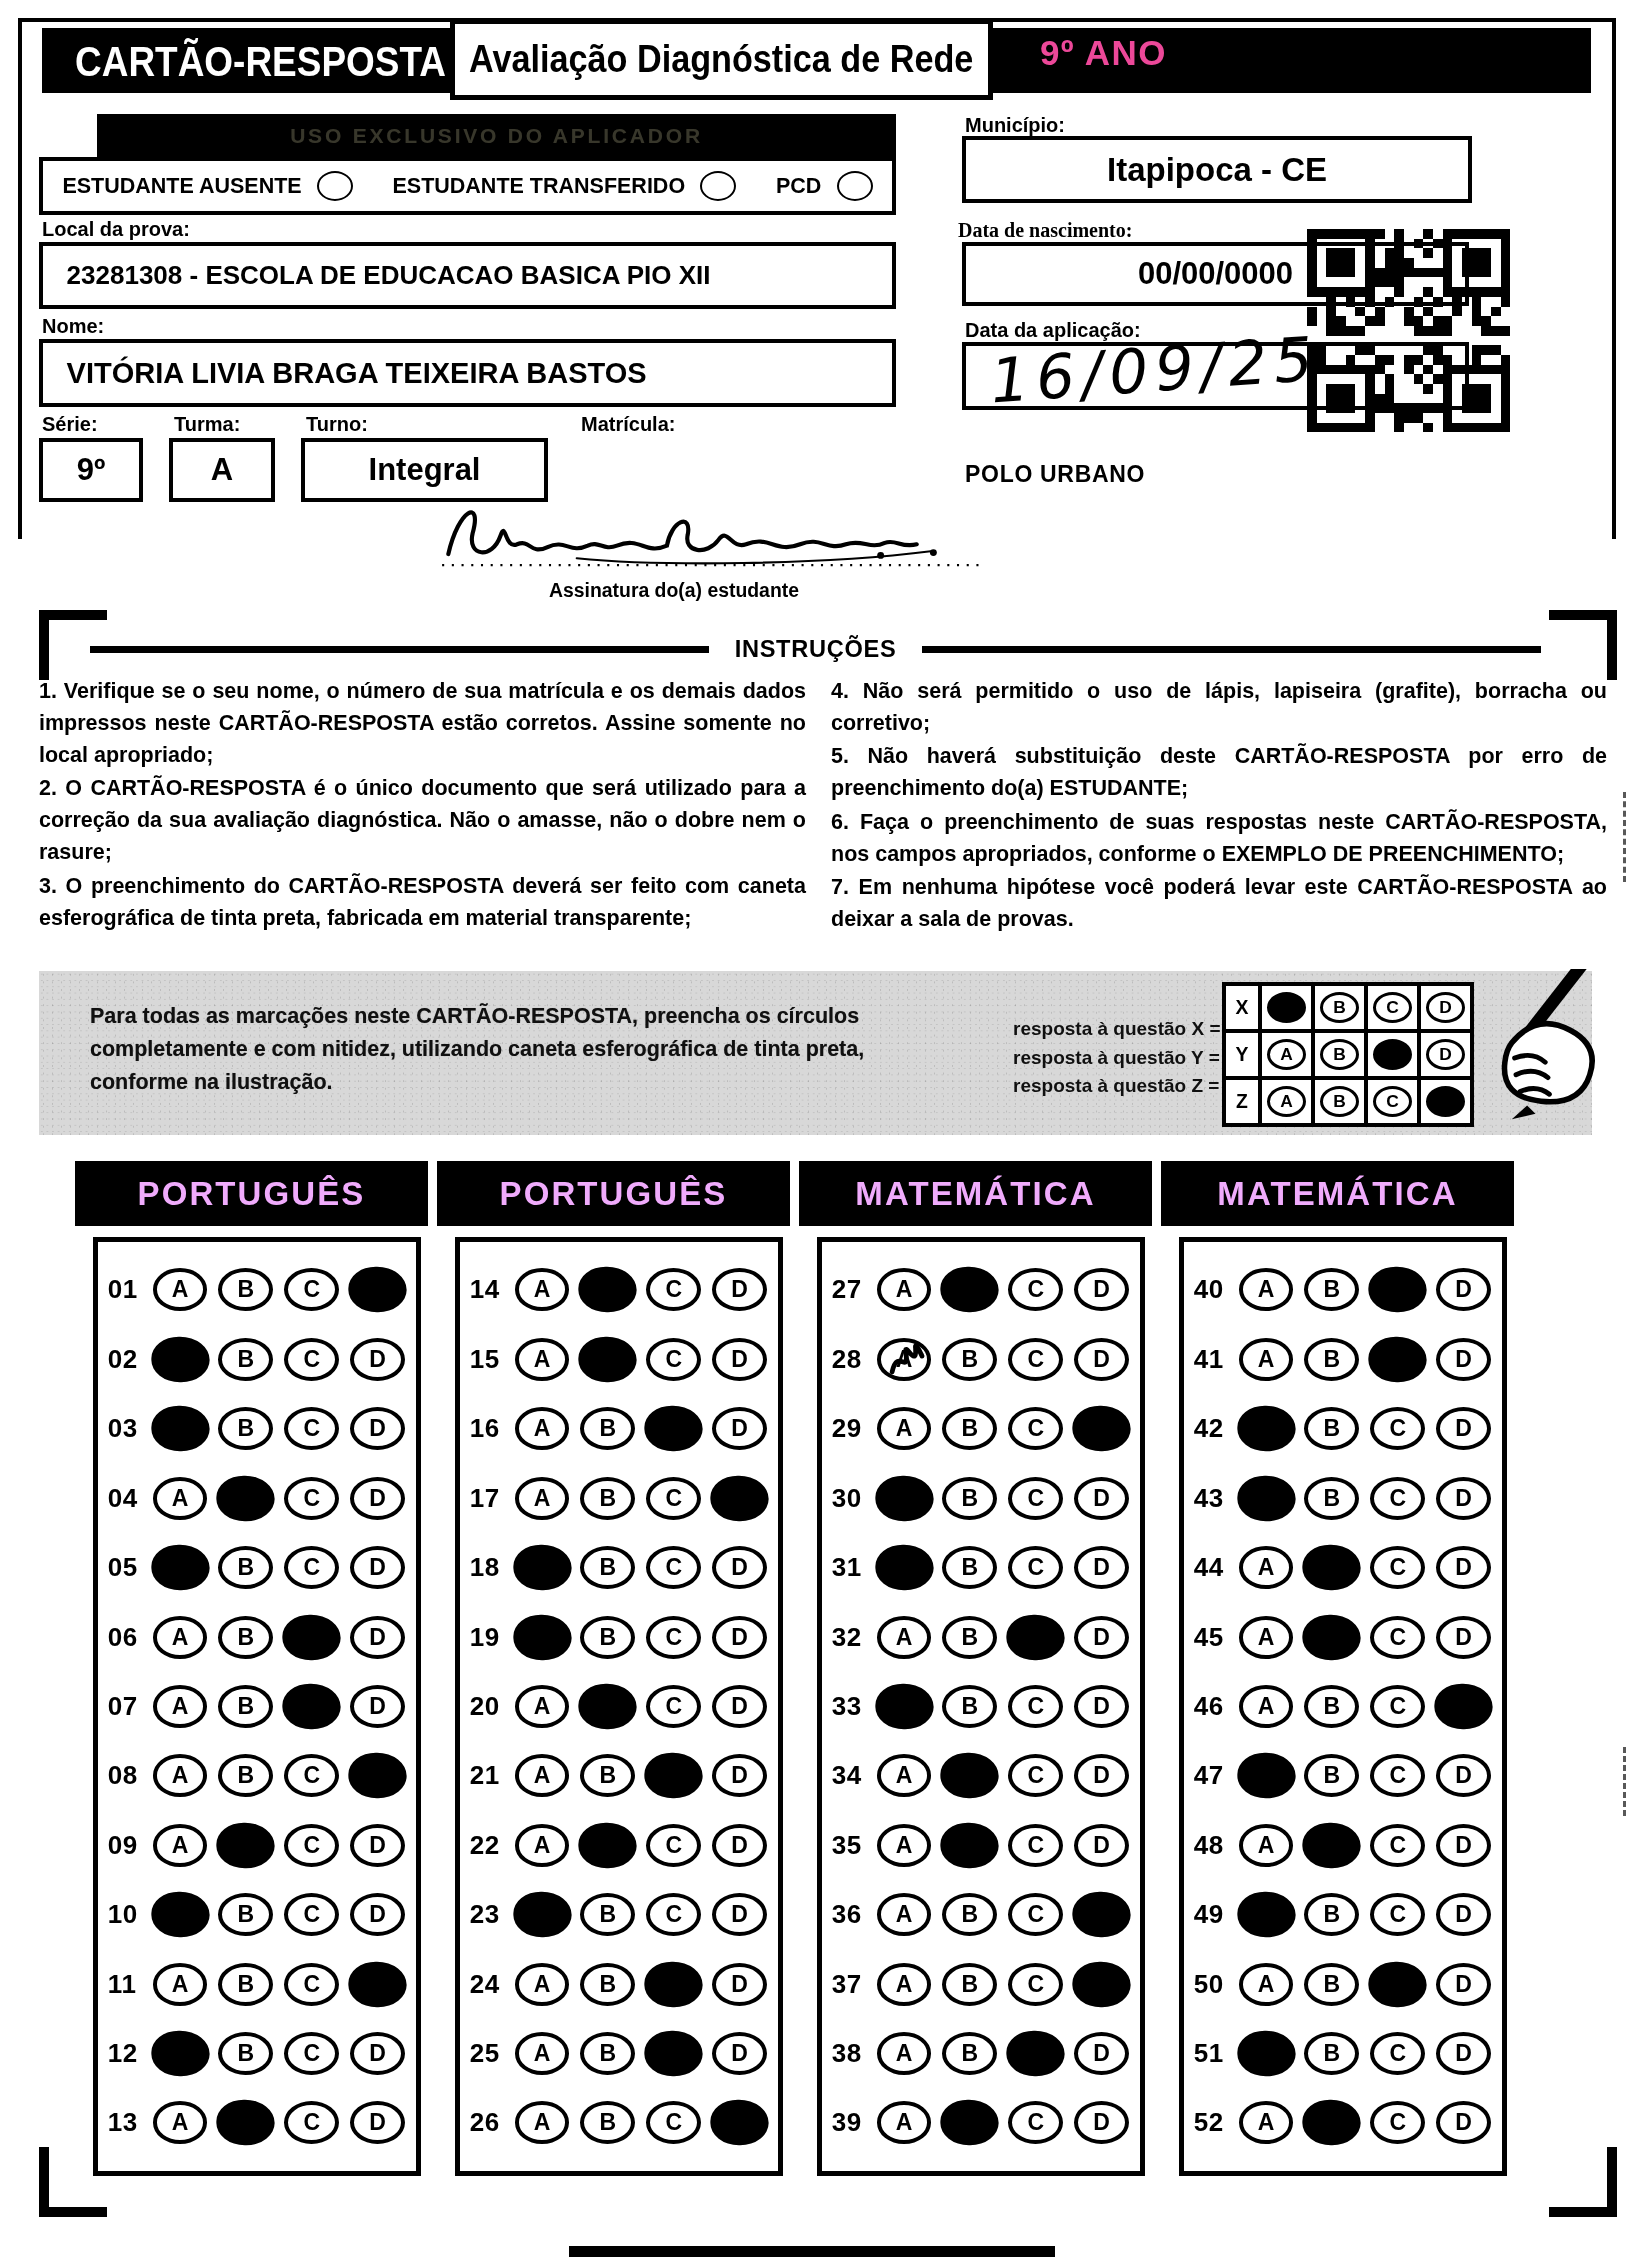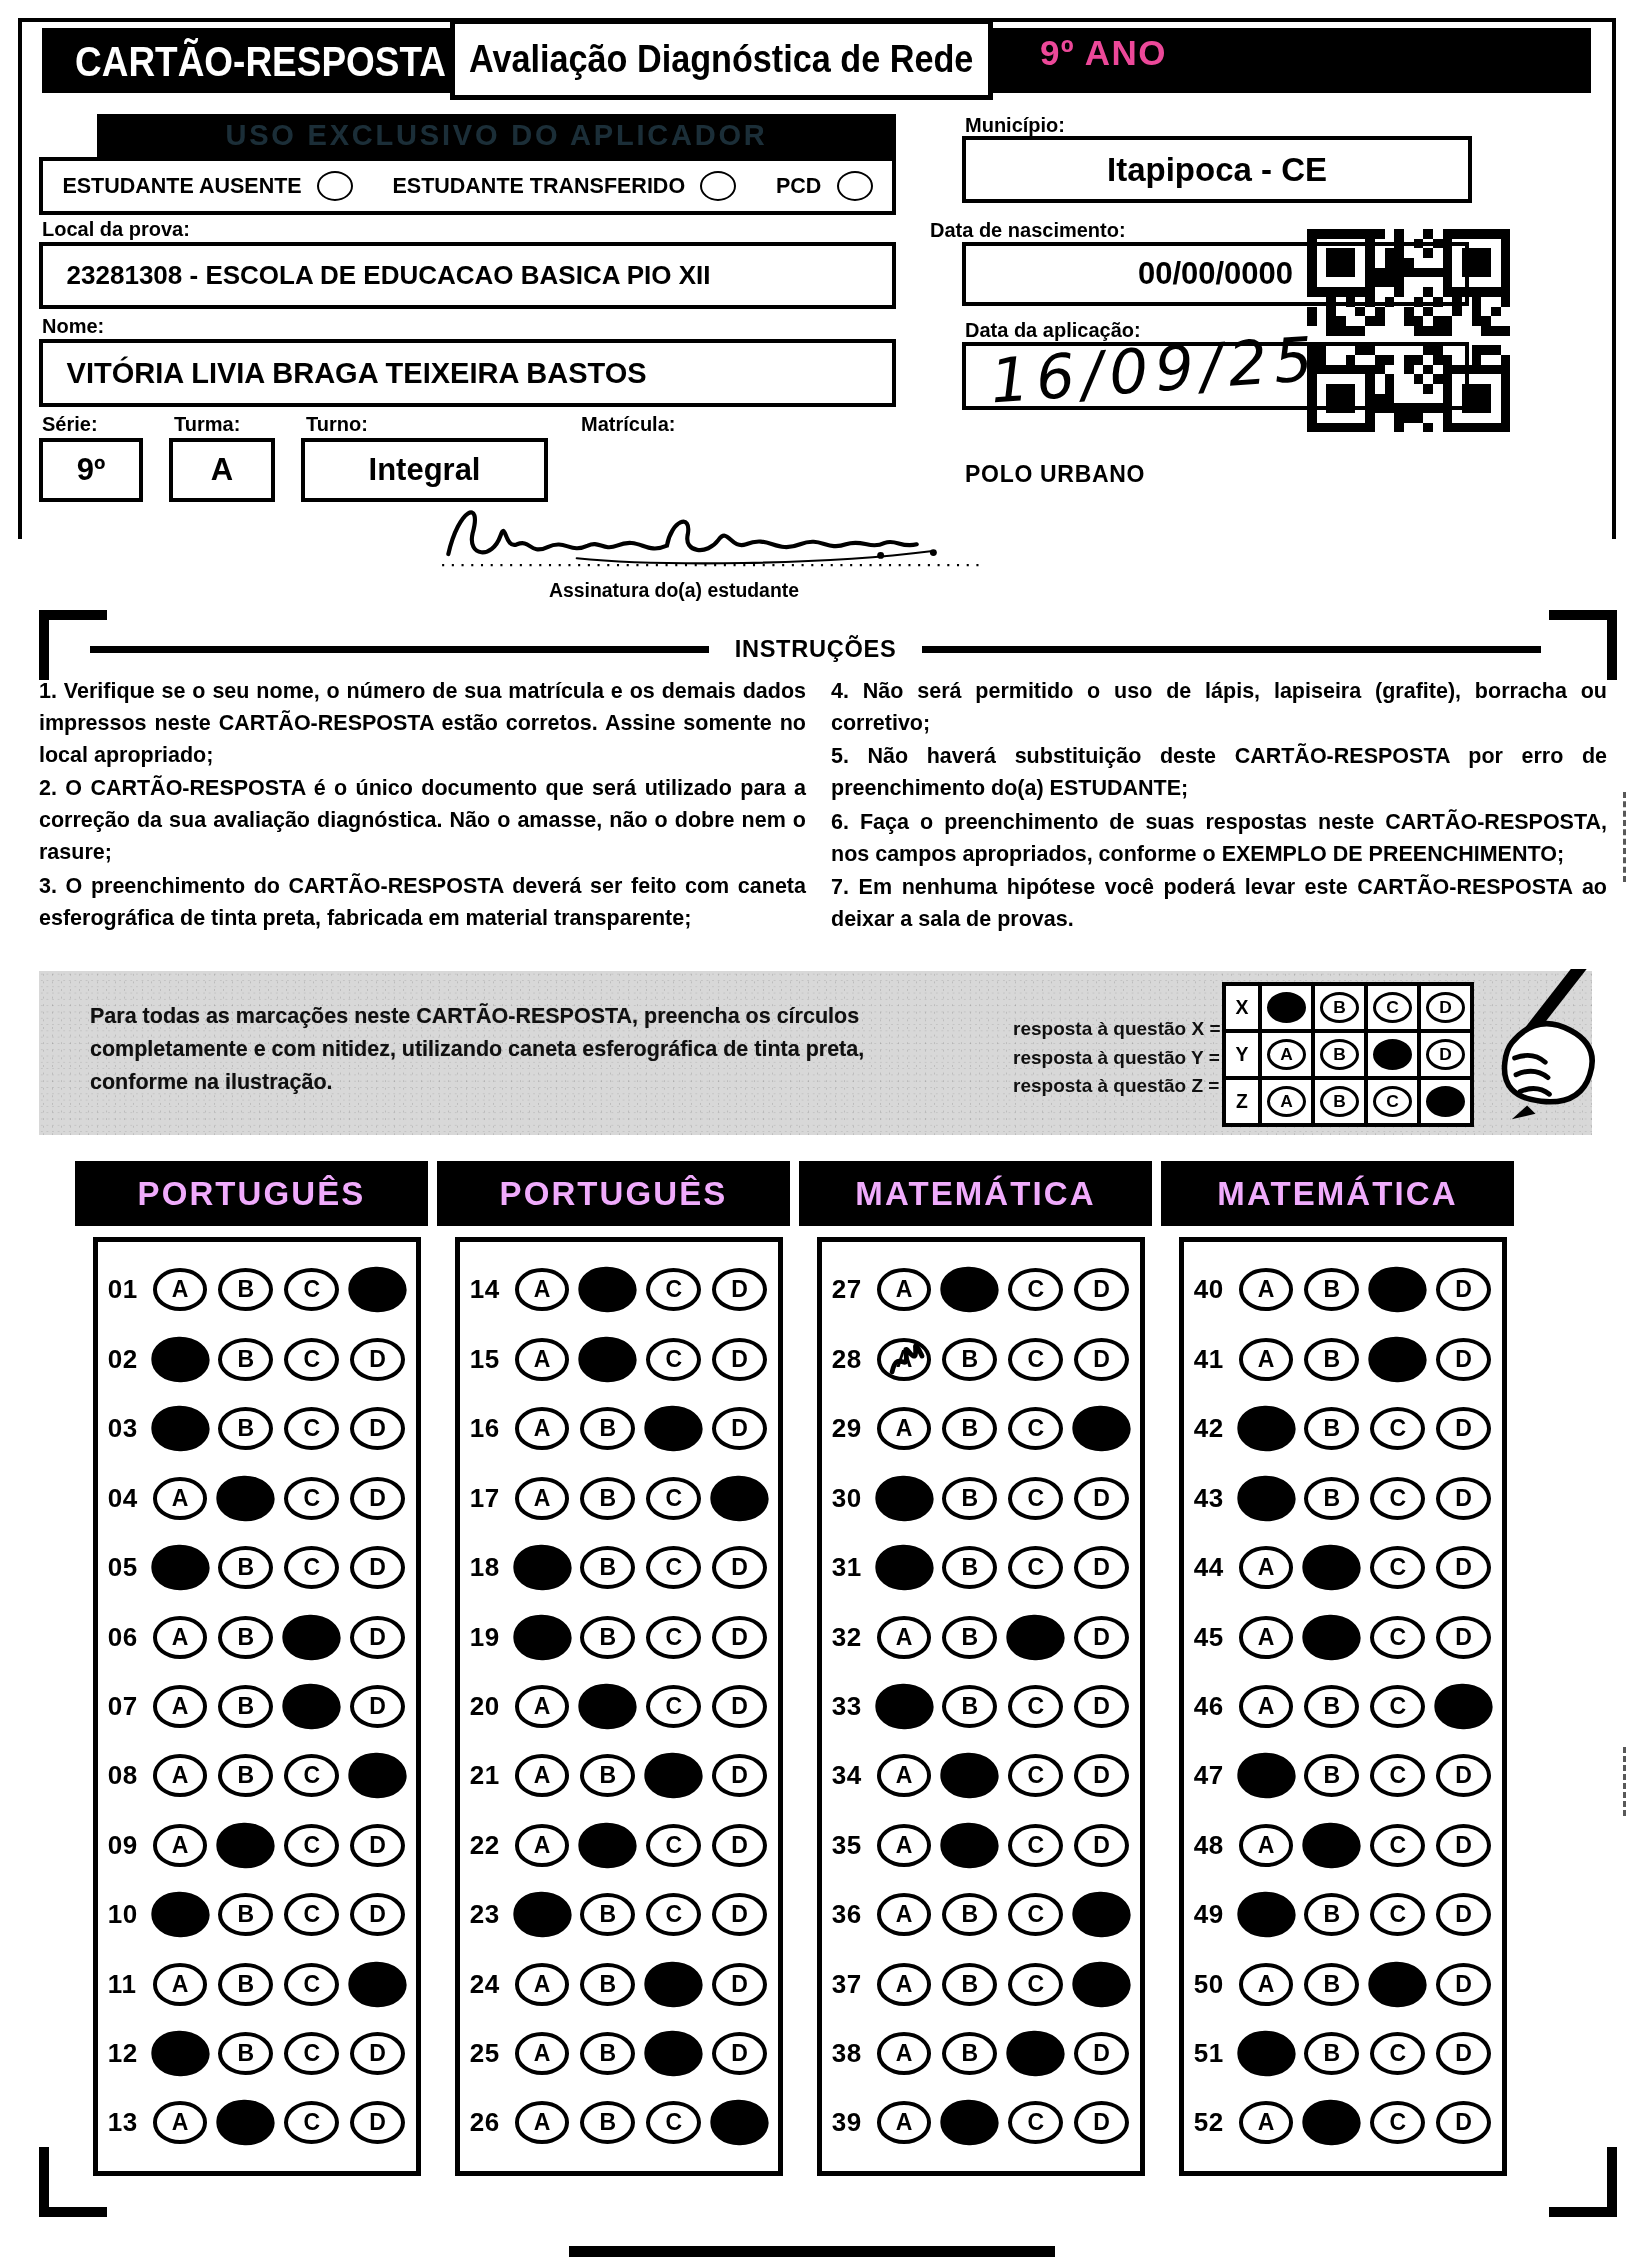--- a/index.html
+++ b/index.html
@@ -17,21 +17,21 @@
               transform:scaleX(.88);transform-origin:left center;white-space:nowrap;}
   .exam-box{left:450px;top:19.4px;width:543px;height:81px;background:#fff;border:5.6px solid #000;
             display:flex;align-items:center;justify-content:center;font-size:38px;font-weight:bold;
             box-sizing:border-box;white-space:nowrap;}
   .exam-box span{transform:scaleX(.9);}
   .grade{left:1040px;top:33px;color:#ec4899;font-size:35px;font-weight:bold;letter-spacing:1.4px;white-space:nowrap;}
 
   
   .app-bar{left:97px;top:114px;width:799px;height:43px;background:#000;display:flex;
            align-items:center;justify-content:center;}
-  .app-bar span{color:#7dd3fc;opacity:.22;font-size:29px;font-weight:bold;letter-spacing:2.8px;}
+  .app-bar span{color:#fef9c3;opacity:.22;font-size:21px;font-weight:bold;letter-spacing:2.8px;}
 
   
   .status-box{left:39px;top:157px;width:857px;height:58px;border:4.2px solid #000;box-sizing:border-box;
               display:flex;align-items:center;padding:0 19.4px;justify-content:space-between;background:#fff;}
   .status-item{display:flex;align-items:center;gap:15.3px;}
   .status-item .lbl{font-size:21.5px;font-weight:bold;white-space:nowrap;}
   .circle{width:32px;height:26px;border:2.8px solid #000;border-radius:50%;background:#fff;}
 
   
   .flabel{font-size:20px;font-weight:bold;white-space:nowrap;}
@@ -178,21 +178,21 @@
   <div class="abs fbox small-box turno-box">
     <span class="fval">Integral</span>
   </div>
   <div class="abs flabel" style="left:581px;top:413px;">Matrícula:</div>
 
   <div class="abs flabel" style="left:965px;top:114px;">Município:</div>
   <div class="abs fbox mun-box">
     <span class="fval">Itapipoca - CE</span>
   </div>
 
-  <div class="abs flabel" style="left:930px;top:219px;">Data de nascimento:</div>
+  <div class="abs flabel" style="left:958px;top:219px;font-family:Liberation Serif, serif;">Data de nascimento:</div>
   <div class="abs fbox nasc-box">
     <span class="fval">00/00/0000</span>
   </div>
 
   <div class="abs flabel" style="left:965px;top:319px;">Data da aplicação:</div>
   <div class="abs fbox apli-box">
     <span class="handwrite">16/09/25</span>
   </div>
 
   <div class="abs qr" id="qr">

